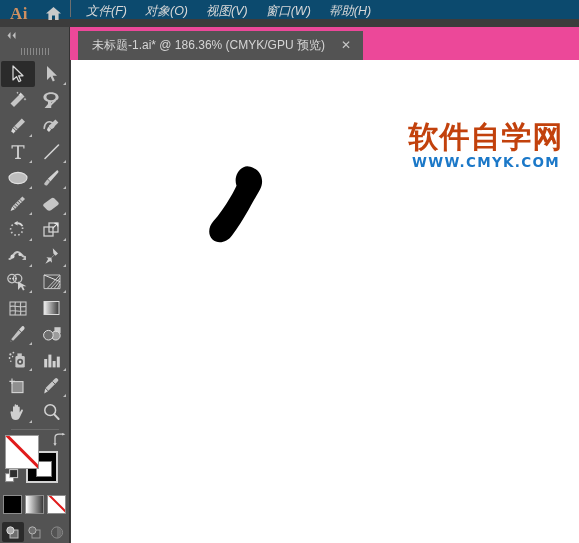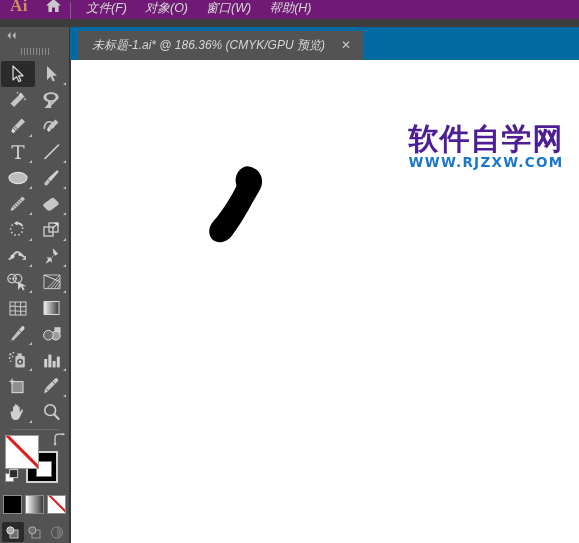--- a/index.html
+++ b/index.html
@@ -15,22 +15,22 @@
   #app {
     position: relative;
     width: 579px; height: 543px;
     background: #3c3c3c;
   }
 
   
   .menubar {
     position: absolute; left: 0; top: 0;
     width: 579px; height: 19px;
-    background: #701a75;
-    display: flex; align-items: flex-end;
+    background: #0c4a6e;
+    display: flex; align-items: flex-start;
   }
   .ai-logo {
     width: 38px; text-align: center;
     color: #cf9060;
     font-size: 17px; font-weight: bold;
     letter-spacing: .5px;
     font-family: "Liberation Serif", "DejaVu Serif", serif;
     line-height: 27px;
   }
   .home-btn {
@@ -50,22 +50,21 @@
     padding: 4px 9px;
     white-space: nowrap;
     line-height: 14px;
     font-style: italic;
   }
 
   
   .tabbar {
     position: absolute; left: 70px; top: 27px;
     width: 509px; height: 33px;
-    background: #0369a1;
-    font-style: italic;
+    background: #ec4899;
   }
   .doc-tab {
     position: absolute; left: 8px; top: 4px;
     height: 29px;
     background: #535353;
     display: flex; align-items: center;
     padding: 0 0 0 14px;
     box-sizing: border-box;
   }
   .doc-tab-title {
@@ -219,26 +218,26 @@
   }
 
   
   .watermark {
     position: absolute; left: 330px; top: 62px;
     width: 170px;
     text-align: center;
     user-select: none;
   }
   .wm-cn {
-    color: #4c1d95;
+    color: #c2410c;
     font-size: 30px;
     font-weight: bold;
     letter-spacing: 1px;
     line-height: 34px;
-    font-family: Liberation Serif, serif;
+    font-family: Liberation Mono, monospace;
   }
   .wm-en {
     color: #1b78c8;
     font-size: 13.5px;
     font-weight: bold;
     letter-spacing: 1.3px;
     line-height: 15px;
     margin-top: -1px;
     font-family: "DejaVu Sans", "Liberation Sans", sans-serif;
   }
@@ -252,20 +251,21 @@
     <div class="ai-logo">Ai</div>
     <div class="home-btn">
       <svg width="17" height="15" viewBox="0 0 17 15">
         <path d="M8.5 1 L16 7.5 L13.6 7.5 L13.6 14 L10 14 L10 9.6 L7 9.6 L7 14 L3.4 14 L3.4 7.5 L1 7.5 Z" fill="#c9c9c9"></path>
       </svg>
     </div>
     <div class="menu-div"></div>
     <div class="menu-items">
       <div class="menu-item">文件(F)</div>
       <div class="menu-item">对象(O)</div>
+      <div class="menu-item">视图(V)</div>
       <div class="menu-item">窗口(W)</div>
       <div class="menu-item">帮助(H)</div>
     </div>
   </div>
 
   <div class="tabbar">
     <div class="doc-tab">
       <span class="doc-tab-title">未标题-1.ai* @ 186.36% (CMYK/GPU 预览)</span>
       <span class="doc-tab-close">✕</span>
     </div>
@@ -574,18 +574,18 @@
   <div class="canvas">
 
     <div class="artwork">
       <svg width="62" height="90" viewBox="0 0 62 90">
         <path d="M46.5 3 C54.5 6.5 57.5 16.5 53 24.5 C50.5 29 46.5 36 42 44 C36 54.5 30.5 63 25 70.5 C20 77.5 11 79.5 5.5 74.5 C.5 70 1.5 61.5 6.5 56 C12 50 17.5 42 23.5 32 C26 27.8 28 24 29.5 20.8 C27 13.5 30 5.5 36.5 2.2 C39.8 .5 43.2 1.5 46.5 3 Z" fill="#000000"></path>
       </svg>
     </div>
 
     <div class="watermark">
       <div class="wm-cn">软件自学网</div>
-      <div class="wm-en">WWW.RJZXW.COM</div>
+      <div class="wm-en">WWW.CMYK.COM</div>
     </div>
 
   </div>
 
 </div>
 
 </body></html>

